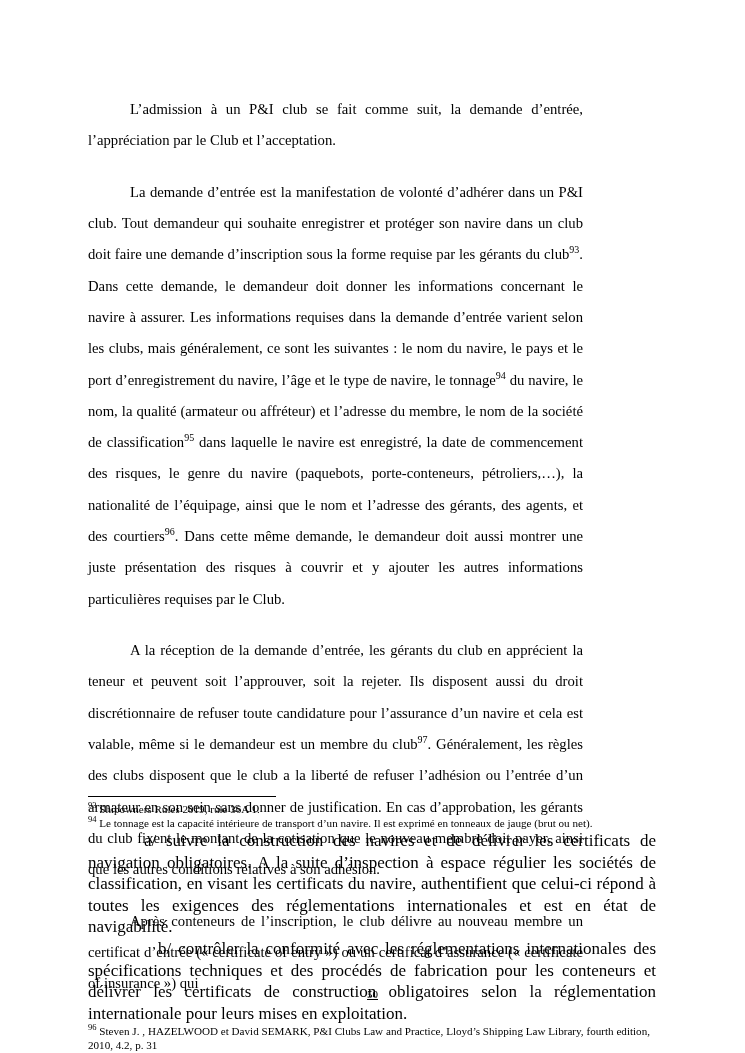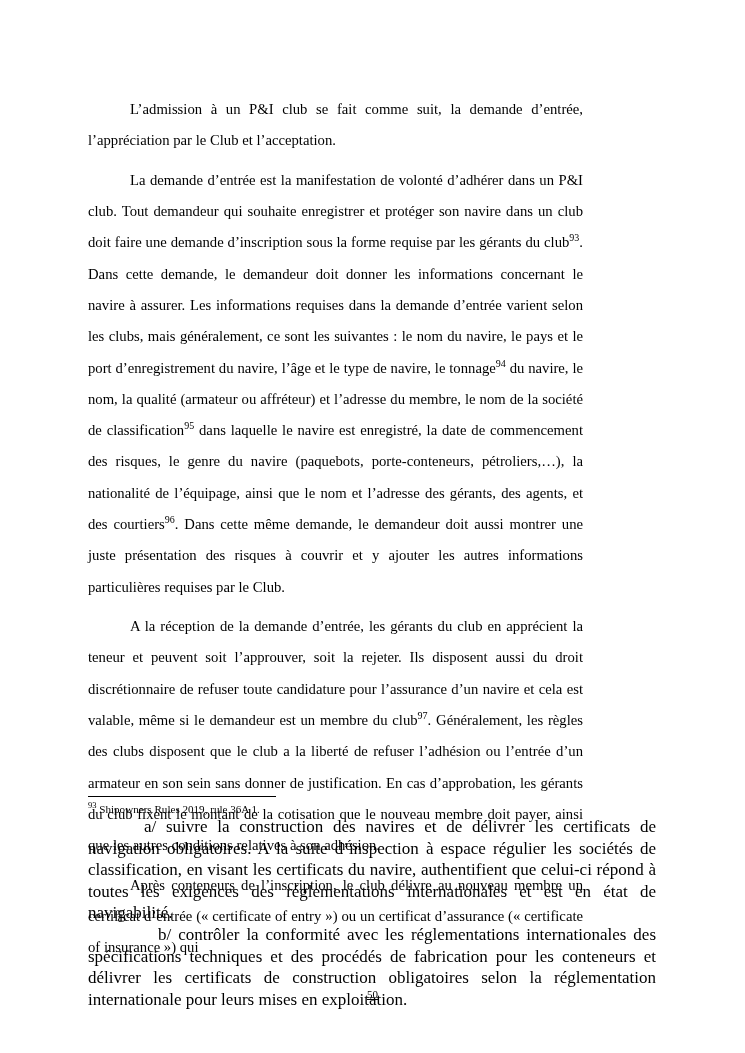--- a/index.html
+++ b/index.html
@@ -26,21 +26,21 @@
   }
   .body-text p {
     margin: 0 0 0 0;
     font-size: 14.7px;
     line-height: 2.13;
     text-align: justify;
     text-indent: 42px;
     hyphens: none;
   }
   .body-text p.para-gap {
-    margin-top: 8px;
+    margin-top: 20px;
   }
   sup {
     font-size: 10px;
     vertical-align: super;
     line-height: 0;
   }
   .footnote-area {
     position: absolute;
     left: 88px;
     top: 780px;
@@ -102,22 +102,24 @@
 
     <p class="para-gap">Après conteneurs de l’inscription, le club délivre au nouveau membre un certificat d’entrée (« certificate of entry ») ou un certificat d’assurance (« certificate of insurance ») qui</p>
 
   </div>
 
   <div class="footnote-area">
     <div class="fn-rule"></div>
 
     <p class="fn"><sup>93</sup><span> Shipowners Rules 2019, rule 36A 1.</span></p>
 
+    <p class="fn"><sup>94</sup><span> Le tonnage est la capacité intérieure de transport d’un navire. Il est exprimé en tonneaux de jauge (brut ou net).</span></p>
 
     <p class="fn-sub indent-a">a/ suivre la construction des navires et de délivrer les certificats de navigation obligatoires. A la suite d’inspection à espace régulier les sociétés de classification, en visant les certificats du navire, authentifient que celui-ci répond à toutes les exigences des réglementations internationales et est en état de navigabilité.</p>
     <p class="fn-sub indent-b">b/ contrôler la conformité avec les réglementations internationales des spécifications techniques et des procédés de fabrication pour les conteneurs et délivrer les certificats de construction obligatoires selon la réglementation internationale pour leurs mises en exploitation.</p>
 
+    <p class="fn"><sup>96</sup><span> Steven J. , HAZELWOOD et David SEMARK, P&amp;I Clubs Law and Practice, Lloyd’s Shipping Law Library, fourth edition, 2010, 4.2, p. 31</span></p>
 
   </div>
 
   <div class="page-number">50</div>
 
 </div>
 
 </body></html>

